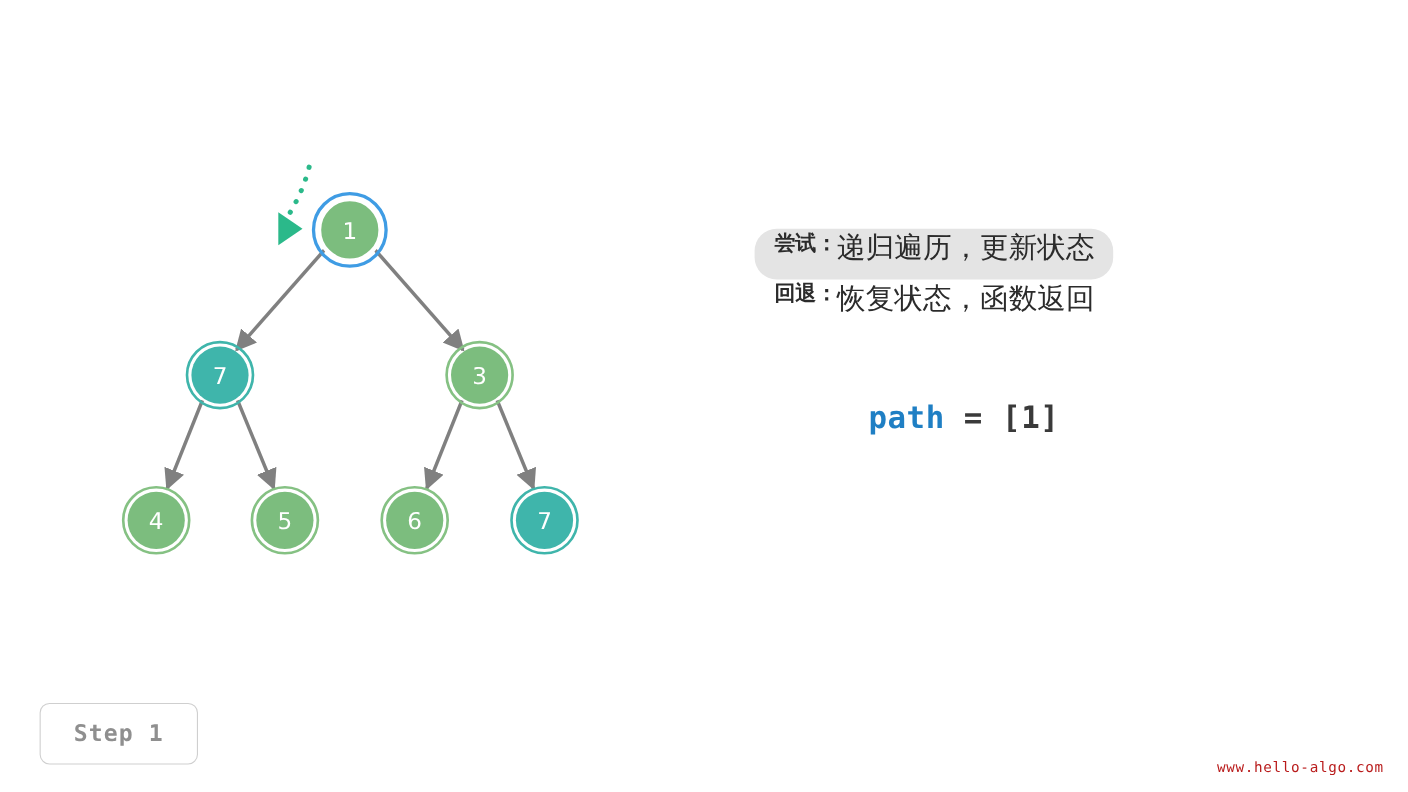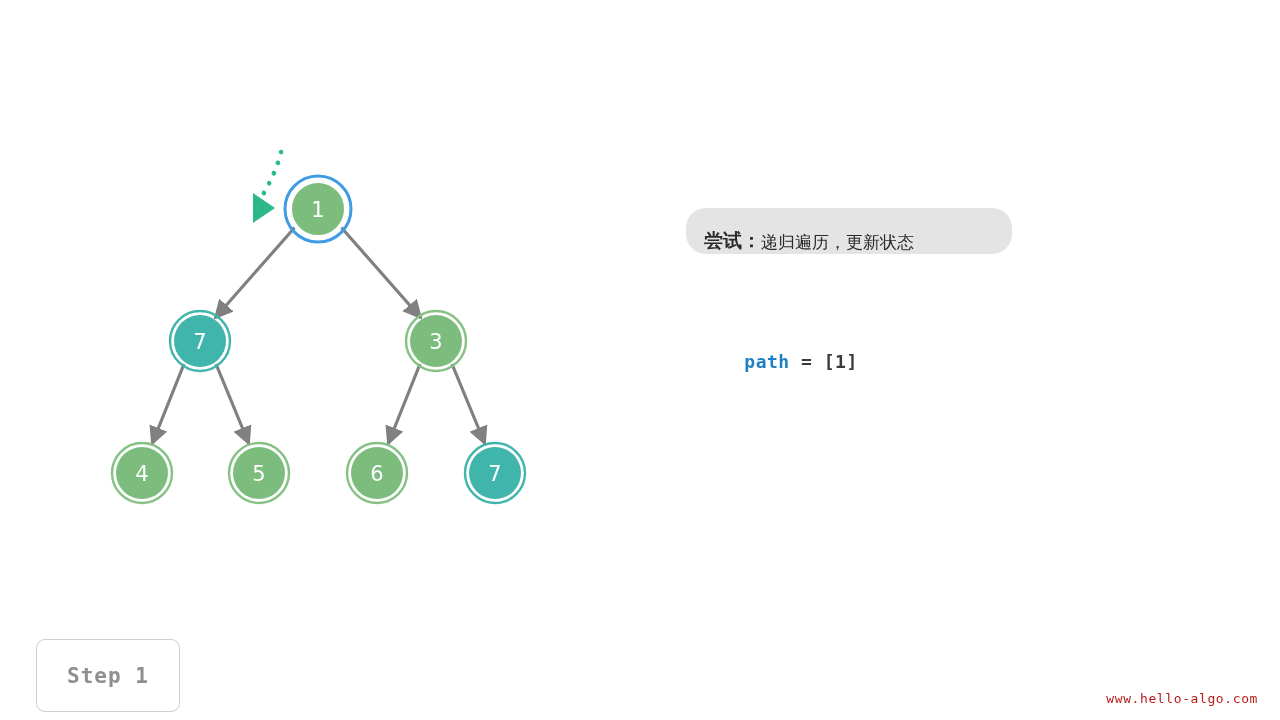--- a/index.html
+++ b/index.html
@@ -45,67 +45,67 @@
   
   #info-panel {
     position: absolute;
     left: 686px;
     top: 208px;
     width: 560px;
   }
   .desc-row {
     height: 46px;
     display: flex;
-    align-items: flex-end;
+    align-items: flex-start;
     padding: 0 18px;
     box-sizing: border-box;
     width: 326px;
     border-radius: 20px;
   }
   .desc-row.highlighted {
     background: #e4e4e4;
   }
   .desc-key {
     font-family: "DejaVu Sans", "Liberation Sans", sans-serif;
     font-size: 19px;
     font-weight: bold;
     color: #2b2b2b;
     white-space: pre;
   }
   .desc-val {
     font-family: "DejaVu Sans", "Liberation Sans", sans-serif;
-    font-size: 17px;
+    font-size: 26px;
     font-weight: normal;
     color: #2b2b2b;
     white-space: pre;
   }
 
   .code-row {
     position: absolute;
-    left: 13px;
+    left: 34px;
     font-family: "DejaVu Sans Mono", "Liberation Mono", monospace;
-    font-size: 18px;
+    font-size: 28px;
     font-weight: bold;
     white-space: pre;
     letter-spacing: 0.5px;
   }
   #code-row-path { top: 122px; }
   #code-row-res  { top: 240px; }
 
   .var-path { color: #1f7fc4; }
   .var-res  { color: #2f9e8f; }
   .code-rest { color: #3a3a3a; }
 
   
   #step-badge {
     position: absolute;
     left: 36px;
     top: 639px;
     width: 144px;
-    height: 73px;
+    height: 56px;
     border: 1px solid #cfcfcf;
     border-radius: 9px;
     background: #ffffff;
     display: flex;
     align-items: center;
     justify-content: center;
     box-sizing: border-box;
   }
   #step-badge-text {
     font-family: "DejaVu Sans Mono", "Liberation Mono", monospace;
@@ -197,20 +197,24 @@
   </svg>
 </div>
 
 <div id="info-panel">
 
   <div class="desc-row highlighted">
     <span class="desc-key">尝试：</span>
     <span class="desc-val">递归遍历，更新状态</span>
   </div>
 
+  <div class="desc-row">
+    <span class="desc-key">回退：</span>
+    <span class="desc-val">恢复状态，函数返回</span>
+  </div>
 
   <div class="code-row" id="code-row-path">
     <span class="var-path">path</span><span class="code-rest"> = [1]</span>
   </div>
 
 
 </div>
 
 <div id="step-badge">
   <span id="step-badge-text">Step 1</span>

